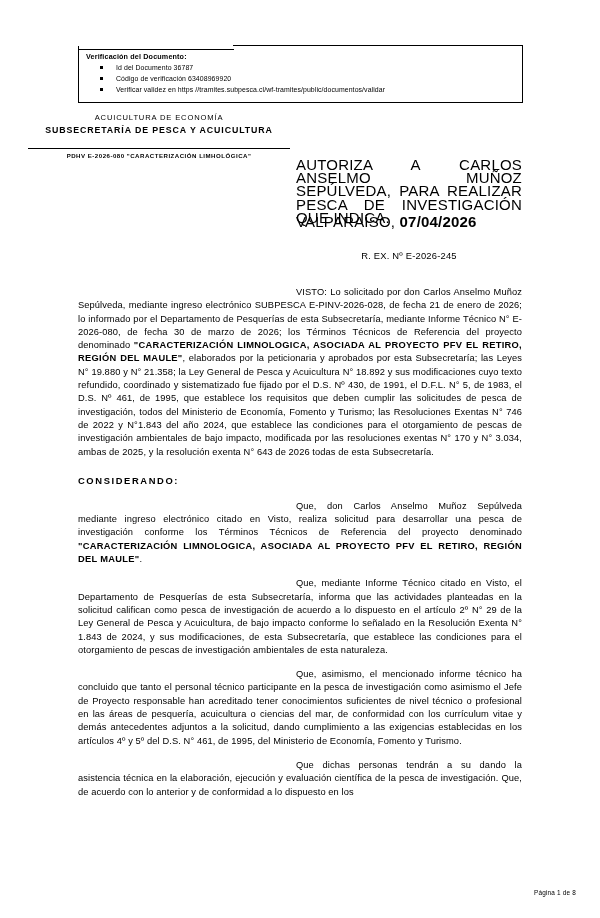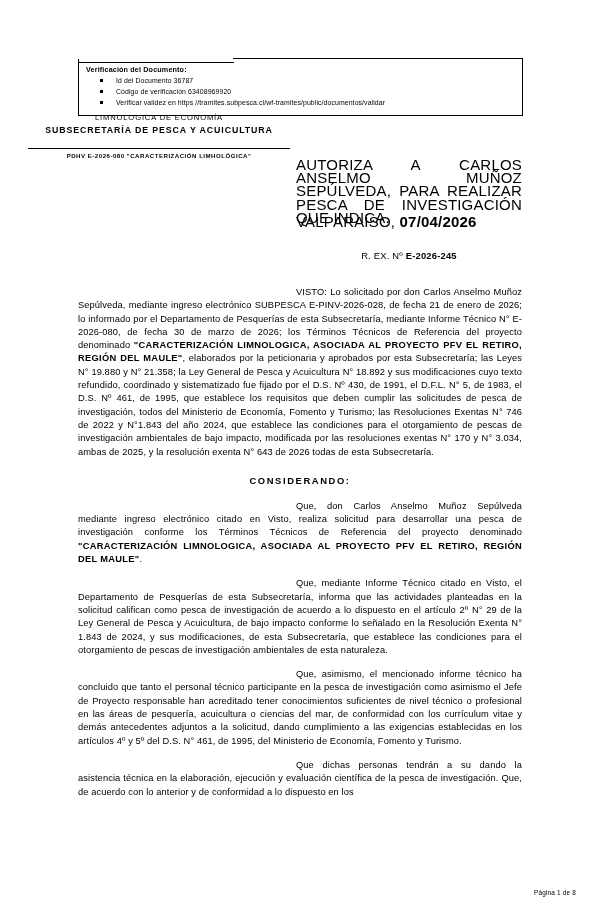--- a/index.html
+++ b/index.html
@@ -20,21 +20,20 @@
   
   .verif-box {
     position: absolute;
     left: 78px;
     top: 46px;
     width: 445px;
     height: 57px;
     border: 1px solid #000;
     border-top: none;
     padding: 5px 0 0 7px;
-    margin-top: 13px;
   }
   
   .verif-box::before {
     content: "";
     position: absolute;
     left: -1px;
     top: 3px;
     width: 156px;
     height: 1px;
     background: #000;
@@ -133,21 +132,21 @@
 
   .res-number {
     position: absolute;
     left: 296px;
     top: 250px;
     width: 226px;
     text-align: center;
     font-size: 9.4px;
     letter-spacing: 0.2px;
   }
-  .res-number b { font-weight: bold; }
+  .res-number b { font-weight: normal; }
 
   
   .body-block {
     position: absolute;
     left: 78px;
     top: 286px;
     width: 444px;
   }
   p.para {
     margin: 0 0 11px 0;
@@ -162,21 +161,21 @@
     width: 218px;
   }
   p.para b { font-weight: normal; }
   p.para .capsbold {
     font-weight: bold;
     letter-spacing: 0.3px;
   }
 
   .considerando {
     margin: 16px 0 14px 0;
-    text-align: center;
+    text-align: left;
     font-size: 9.4px;
     font-weight: bold;
     letter-spacing: 1.6px;
   }
 
   .footer-page {
     position: absolute;
     right: 24px;
     bottom: 22px;
     font-size: 6.4px;
@@ -189,21 +188,21 @@
 <div class="verif-box">
   <div class="verif-title">Verificación del Documento:</div>
   <ul class="verif-list">
     <li>Id del Documento  36787</li>
     <li>Código de verificación  63408969920</li>
     <li>Verificar validez en https //tramites.subpesca.cl/wf-tramites/public/documentos/validar</li>
   </ul>
 </div>
 
 <div class="ministry">
-  <div class="l1">LIMNOLOGICA DE ECONOMÍA</div>
+  <div class="l1">ACUICULTURA DE ECONOMÍA</div>
   <div class="l3">SUBSECRETARÍA DE PESCA Y ACUICULTURA</div>
   <div class="l4">PDHV E-2026-080 "CARACTERIZACIÓN LIMHOLÓGICA"</div>
 </div>
 
 <div class="doc-title">AUTORIZA A CARLOS ANSELMO MUÑOZ SEPÚLVEDA, PARA REALIZAR PESCA DE INVESTIGACIÓN QUE INDICA.</div>
 
 <div class="place-date">
   <span>VALPARAÍSO, </span><b>07/04/2026</b>
 </div>
 

